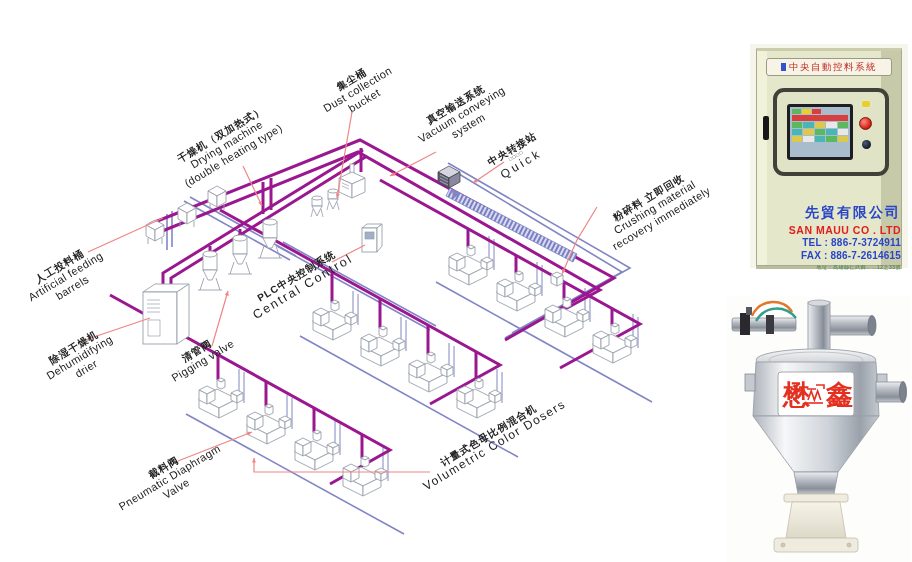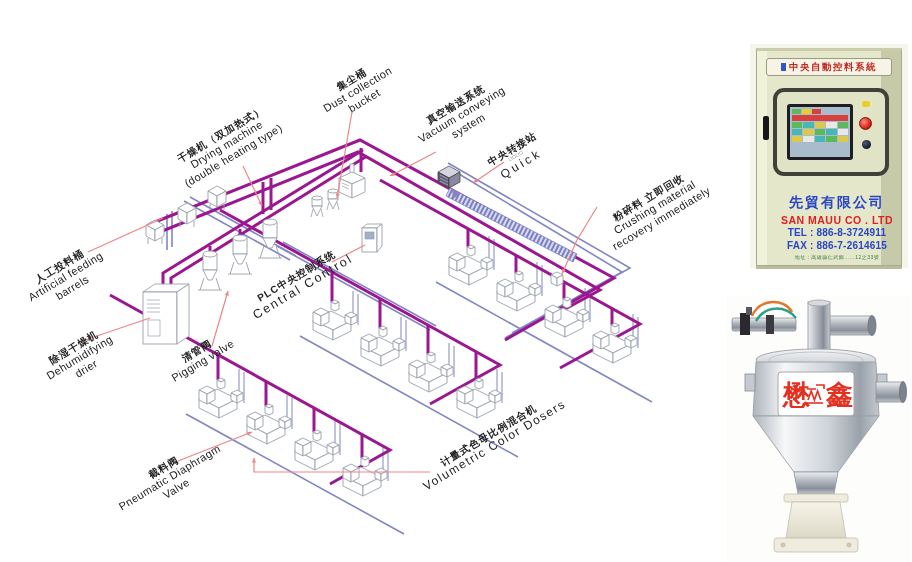--- a/index.html
+++ b/index.html
@@ -13,36 +13,36 @@
   .label[data-name="label-central-transfer-station"] .l-en1{font-size:5px;letter-spacing:1px;}
   .label[data-name="label-central-transfer-station"] .l-en2{font-size:12px;letter-spacing:3px;}
   .label[data-name="label-plc-central-control"] .l-en1{font-size:12.5px;letter-spacing:2px;}
   .label[data-name="label-volumetric-color-dosers"] .l-en1{font-size:12px;letter-spacing:1.5px;}
   
   .photo-cabinet{position:absolute;left:750px;top:44px;width:158px;height:224px;background:#f6f5ec;}
   .cab-body{position:relative;margin:4px auto 0;width:144px;height:214px;
     background:linear-gradient(90deg,#f0f2da 0 7%,#e4e7c9 7% 86%,#c6caa9 86%);
     border:1px solid #a9ab8e;border-top:3px solid #caccab;box-shadow:0 3px 0 #b9bd9e;}
   .cab-banner{margin:7px 9px 0;background:#f7f4e7;border:1px solid #9a9a85;border-radius:3px;
-    color:#c0281e;font-weight:bold;font-size:9.5px;letter-spacing:1.5px;text-align:center;padding:2px 0 1px;}
+    color:#c0281e;font-weight:normal;font-size:9.5px;letter-spacing:1.5px;text-align:center;padding:2px 0 1px;}
   .banner-mark{display:inline-block;width:5px;height:8px;background:#3355cc;margin-right:3px;vertical-align:-1px;}
   .cab-panel{position:relative;margin:12px 12px 0 16px;height:80px;border:4px solid #41413a;border-radius:11px;background:#e0e3c6;}
   .cab-handle{position:absolute;left:-14px;top:24px;width:6px;height:24px;background:#17171a;border-radius:2px;}
   .touchscreen{position:absolute;left:10px;top:12px;width:60px;height:50px;background:#1d1d22;border-radius:3px;padding:3px;}
   .screen-inner{width:100%;height:100%;background:#a9bccb;display:flex;flex-direction:column;gap:1px;padding:2px;box-sizing:border-box;}
   .scr-row{display:flex;gap:1px;}
   .scr-btn{width:9px;height:5px;}
   .scr-banner{height:6px;}
   .scr-cell{flex:1;height:6px;}
   .led-yellow{position:absolute;right:15px;top:9px;width:8px;height:6px;background:#e6cf2e;border-radius:2px;box-shadow:0 0 3px #fff2a0;}
   .btn-red{position:absolute;right:13px;top:25px;width:11px;height:11px;border-radius:50%;
     background:radial-gradient(circle at 35% 35%,#ff8a7a,#cc1c10 70%);border:1px solid #7c120a;}
   .btn-dark{position:absolute;right:14px;top:48px;width:9px;height:9px;border-radius:50%;
     background:radial-gradient(circle at 35% 35%,#4a5a78,#10141f 75%);}
-  .cab-text{margin-top:18px;text-align:center;padding-left:16px;}
+  .cab-text{margin-top:28px;text-align:right;padding-left:16px;}
   .cab-cn{color:#2a46c8;font-size:14px;font-weight:bold;letter-spacing:2px;}
   .cab-en{color:#e02020;font-size:10.5px;font-weight:bold;letter-spacing:.5px;margin-top:2px;}
   .cab-tel,.cab-fax{color:#2a46c8;font-size:10px;font-weight:bold;letter-spacing:.2px;line-height:1.3;}
   .cab-addr{color:#3c7a46;font-size:5px;margin-top:2px;letter-spacing:.5px;}
   
   .photo-loader{position:absolute;left:726px;top:296px;width:184px;height:266px;background:#fdfdfc;}
 </style>
 </head>
 <body>
 
@@ -490,21 +490,21 @@
               </div>
             </div>
         </div>
         <div class="led-yellow" data-name="indicator-led-icon"></div>
         <div class="btn-red" data-name="red-lamp-icon"></div>
         <div class="btn-dark" data-name="power-button-icon"></div>
       </div>
       <div class="cab-text" data-name="cabinet-company-block">
         <div class="cab-cn" data-name="company-name-cn">先貿有限公司</div>
         <div class="cab-en" data-name="company-name-en">SAN MAUU CO . LTD</div>
-        <div class="cab-tel" data-name="company-tel">TEL : 886-8-3724911</div>
+        <div class="cab-tel" data-name="company-tel">TEL : 886-7-3724911</div>
         <div class="cab-fax" data-name="company-fax">FAX : 886-7-2614615</div>
         <div class="cab-addr" data-name="company-address">地址：高雄縣仁武鄉……12之33號</div>
       </div>
     </div>
   </div>
 
   <div class="photo-loader" data-name="vacuum-hopper-loader-photo">
     <svg width="184" height="266" viewBox="0 0 184 266" data-name="hopper-loader">
       <defs>
         <linearGradient id="gV" x1="0" y1="0" x2="1" y2="0">

